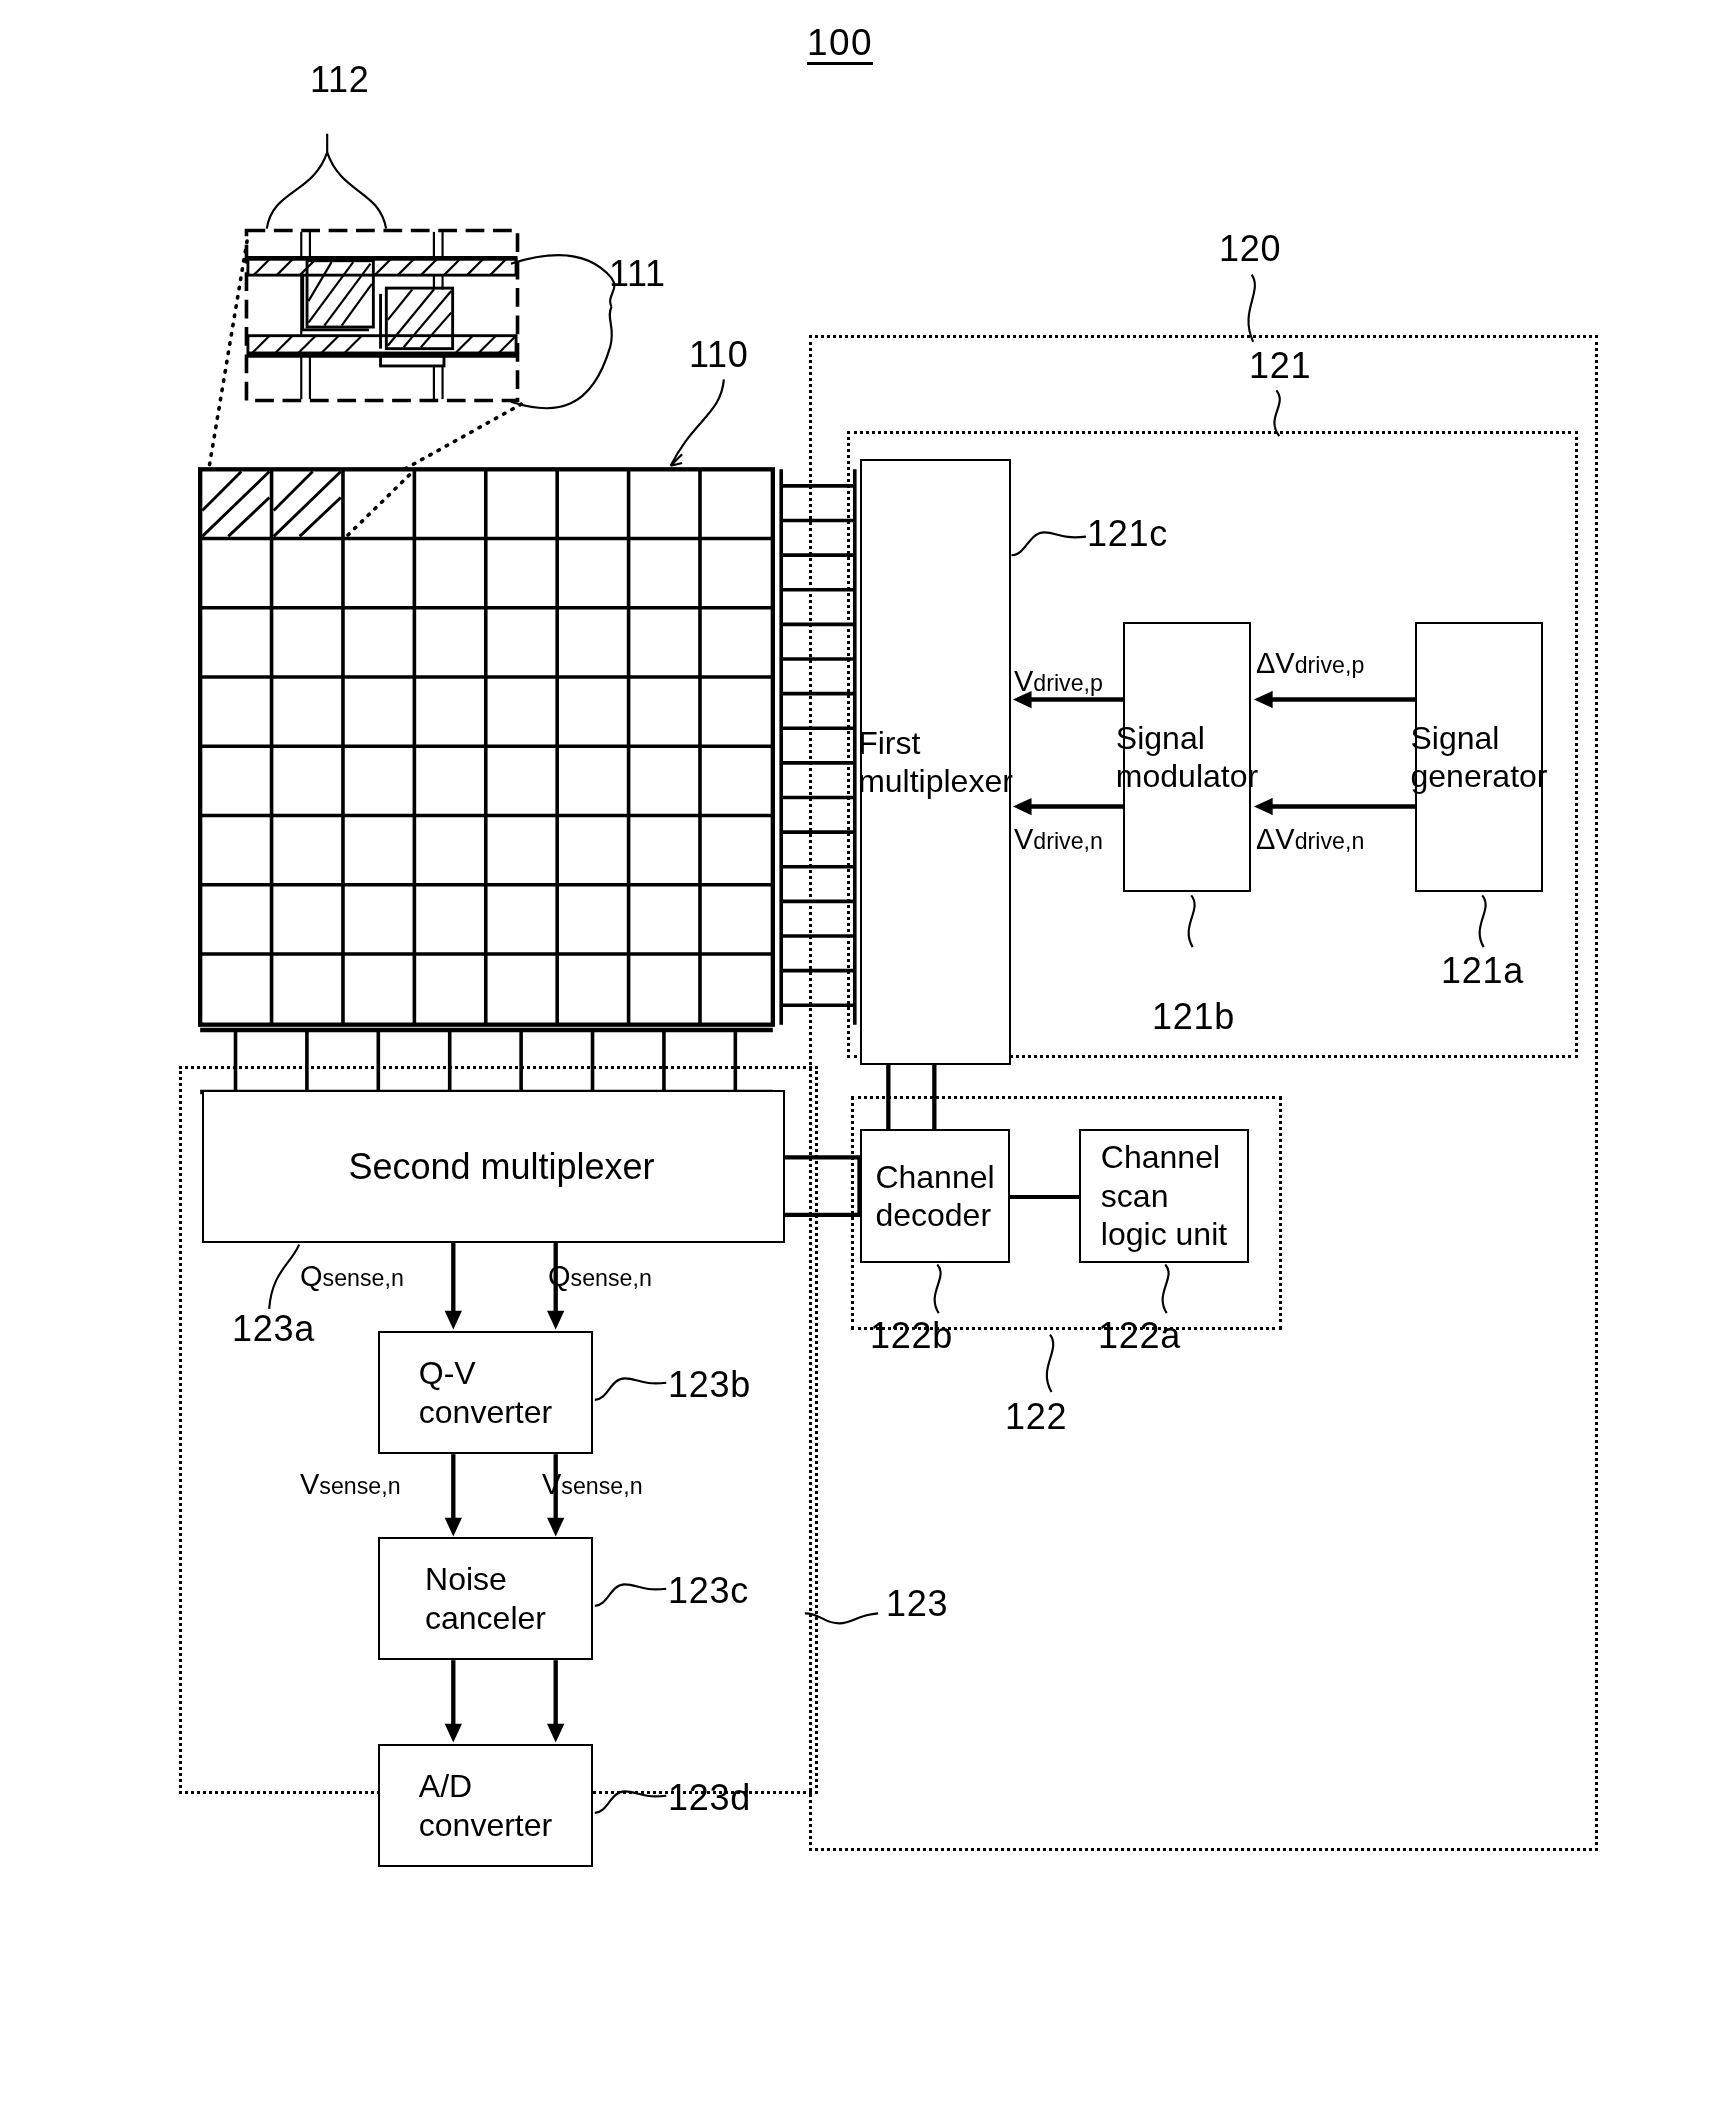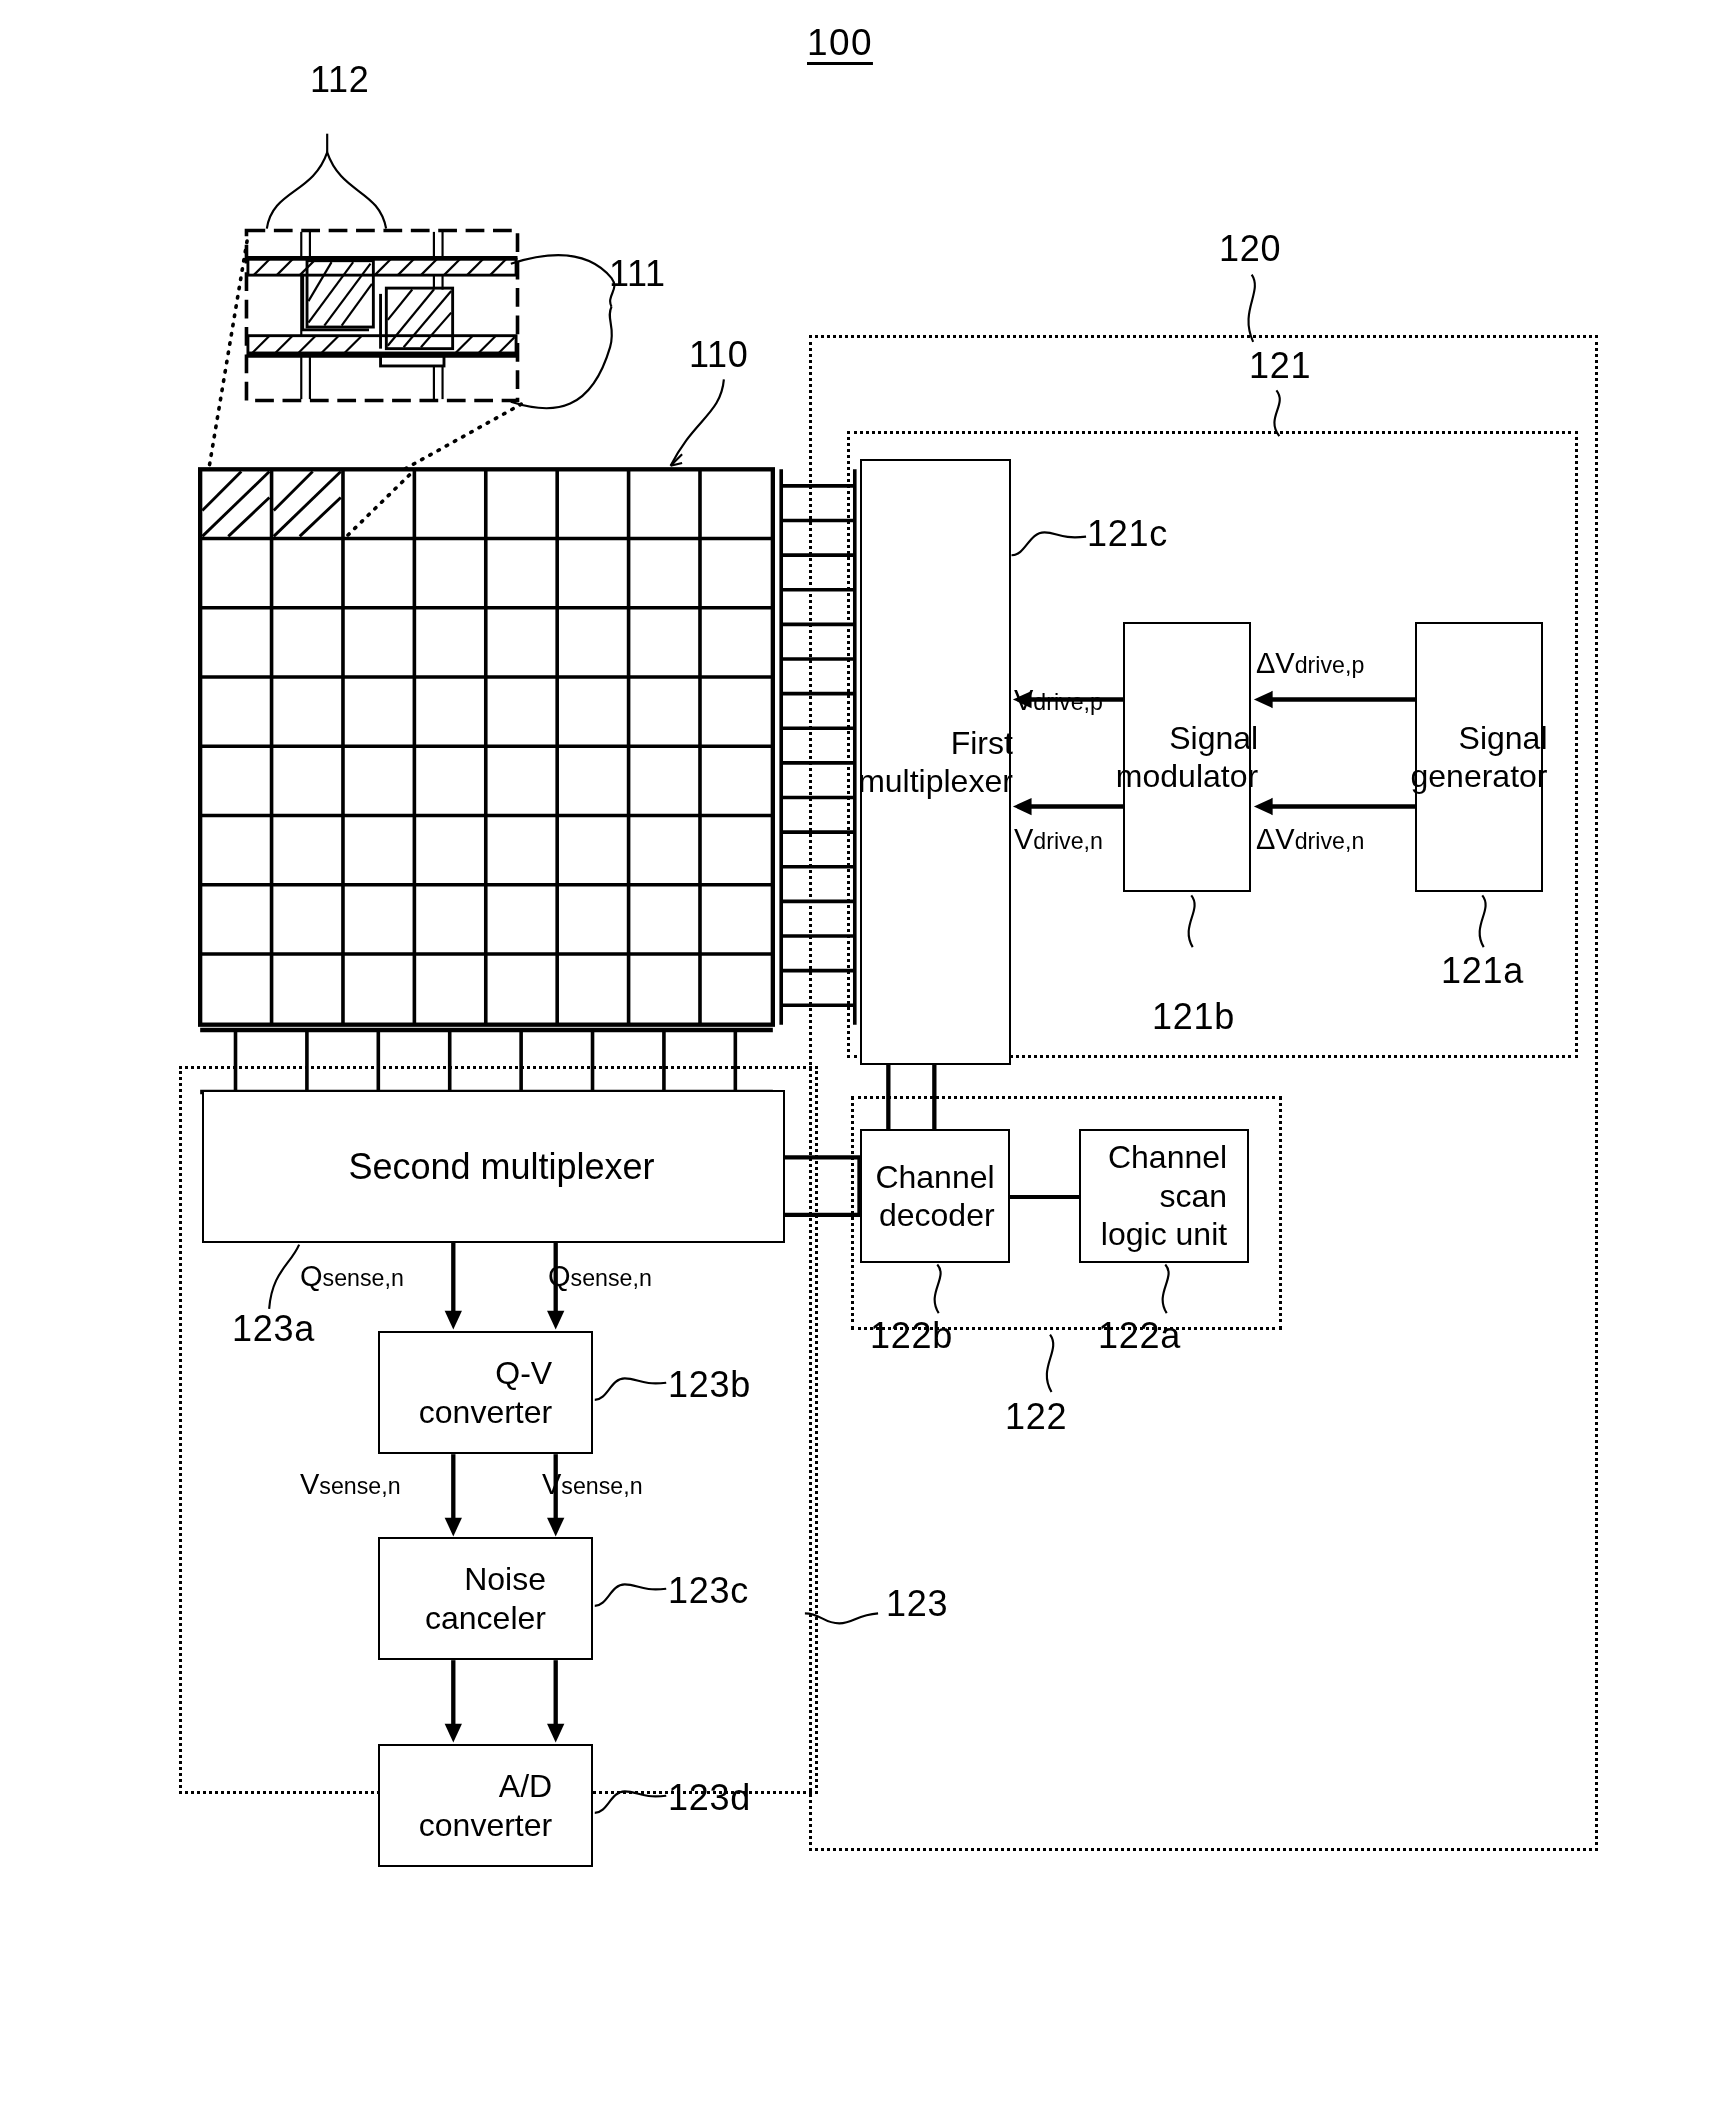--- a/index.html
+++ b/index.html
@@ -28,21 +28,21 @@
     text-underline-offset:7.2px;
     letter-spacing:1.4px;
   }
   .figcap{
     font-size:56px;
     letter-spacing:2.9px;
   }
   .blocklabel{
     font-size:32px;
     line-height:1.2;
-    text-align:right;
+    text-align:left;
     white-space:pre-line;
   }
   .siglabel{
     font-size:29px;
     white-space:nowrap;
     line-height:1;
   }
   
   .solidbox{
     border:2.9px solid #000;
@@ -275,21 +275,21 @@
     </svg>
   </div>
   <div class="abs ref" style="left:1441px; top:953px;">121a</div>
 
   <div class="abs" style="left:1010px; top:685px; width:115px; height:29px;">
     <svg width="115" height="29" viewBox="0 0 160 40">
       <line x1="158" y1="20" x2="26" y2="20" stroke="#000" stroke-width="6"></line>
       <polygon points="4,20 30,8 30,32" fill="#000"></polygon>
     </svg>
   </div>
-  <div class="abs siglabel" style="left:1014px; top:686px;">
+  <div class="abs siglabel" style="left:1014px; top:667px;">
     <span><span style="font-size:1em">V</span><span style="font-size:0.80em">drive,p</span></span>
   </div>
 
   <div class="abs" style="left:1010px; top:792px; width:115px; height:29px;">
     <svg width="115" height="29" viewBox="0 0 160 40">
       <line x1="158" y1="20" x2="26" y2="20" stroke="#000" stroke-width="6"></line>
       <polygon points="4,20 30,8 30,32" fill="#000"></polygon>
     </svg>
   </div>
   <div class="abs siglabel" style="left:1014px; top:825px;">

